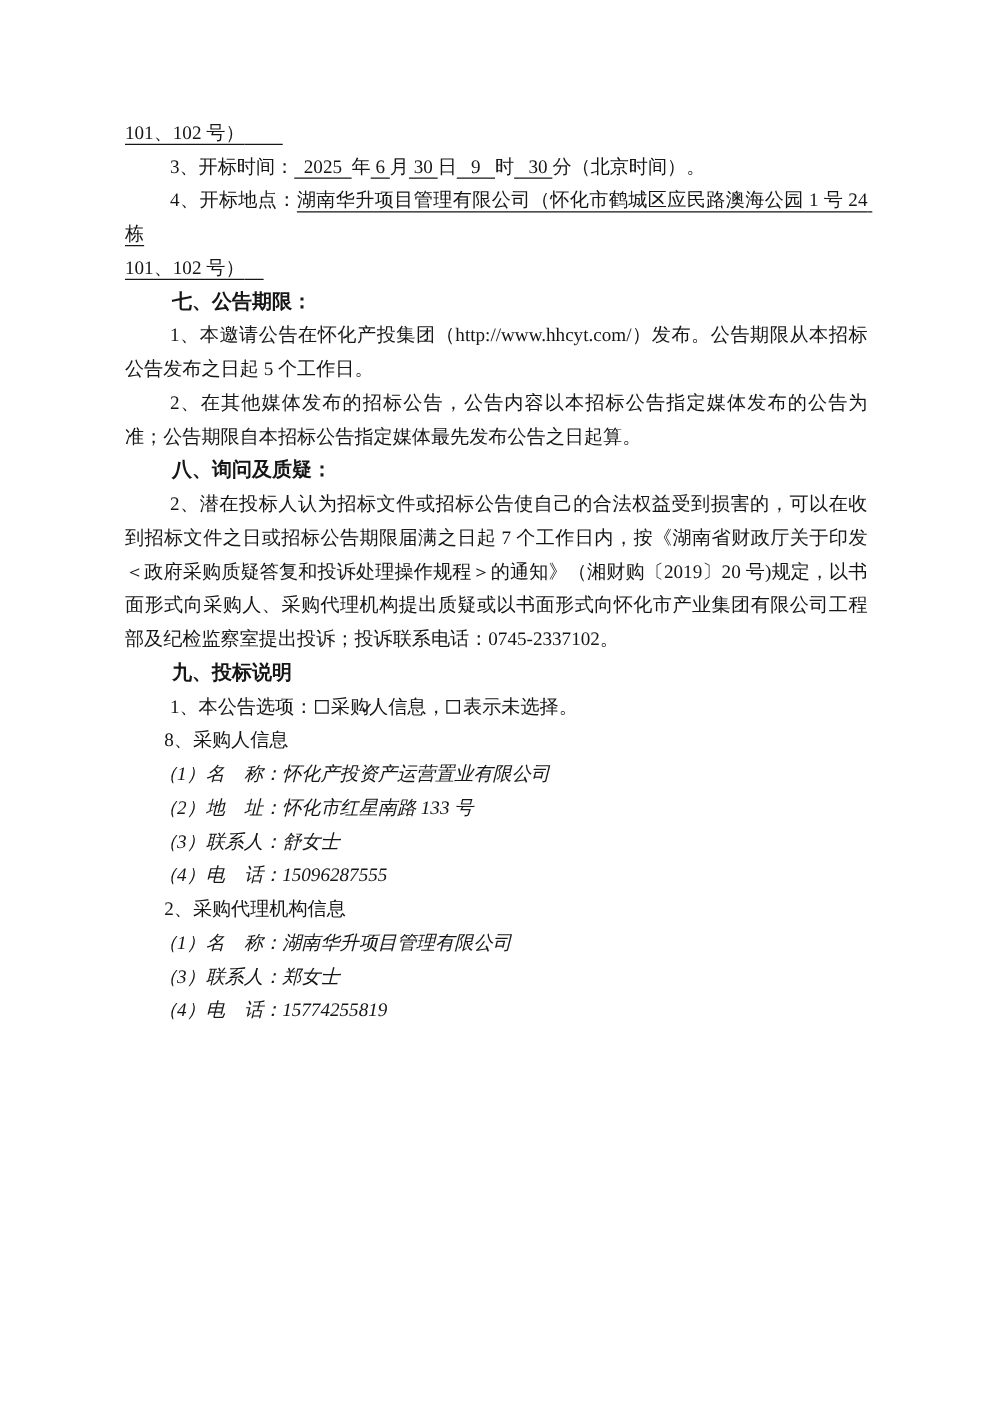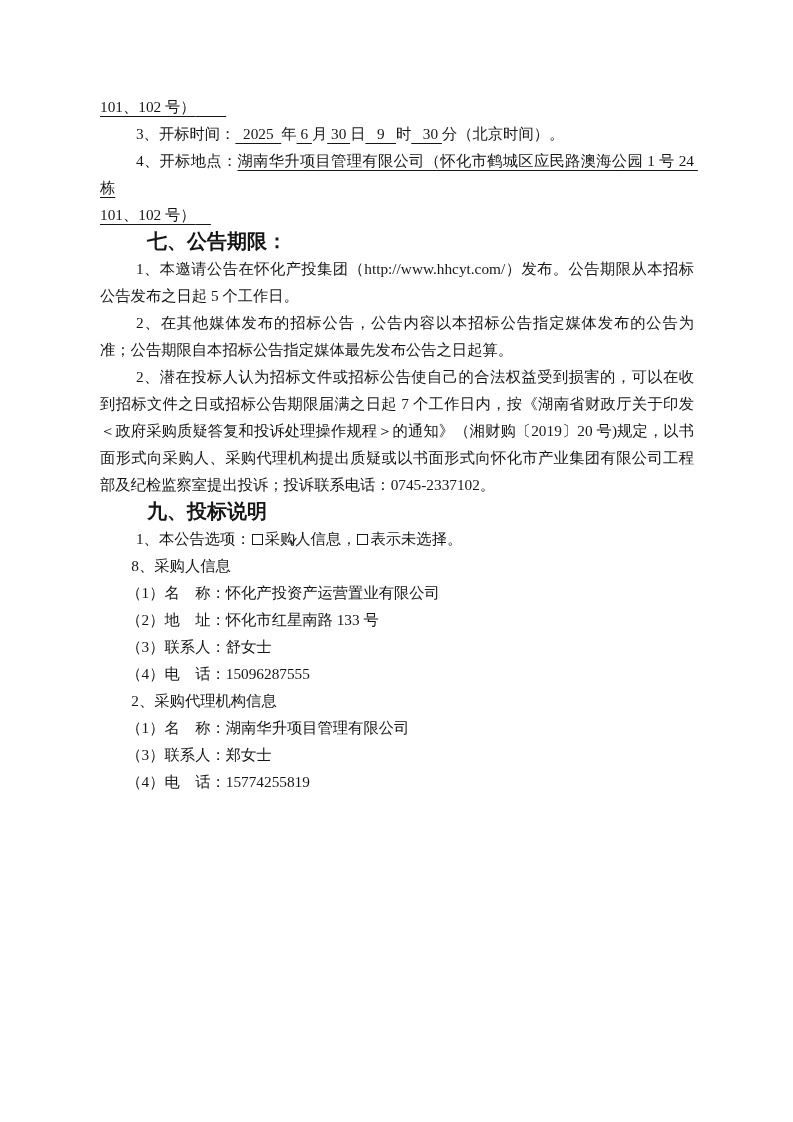--- a/index.html
+++ b/index.html
@@ -16,25 +16,25 @@
   }
   p { margin:0; line-height:27px; text-align:justify; }
   span, u { white-space:pre-wrap; }
   u {
     text-decoration:underline;
     text-underline-offset:3.5px;
     text-decoration-thickness:1px;
   }
   .ind   { text-indent:2.35em; }
   .sub   { text-indent:2.05em; }
-  .paren { text-indent:1.72em; }
+  .paren { text-indent:1.72em;font-style:italic; }
   .heading {
     font-weight:bold;
     font-family:"Liberation Sans","DejaVu Sans",sans-serif;
-    font-size:20px;
+    font-size:16px;
     text-align:left;
   }
   .checkbox {
     display:inline-block;
     width:11px; height:11px;
     border:1.6px solid #1a1a1a;
     box-sizing:border-box;
     position:relative;
     vertical-align:-1px;
     margin:0 2px 0 1px;
@@ -56,20 +56,21 @@
   <p class="ind"><span>3、开标时间：</span><u>  2025  </u><span>年</span><u> 6 </u><span>月</span><u> 30 </u><span>日</span><u>   9   </u><span>时</span><u>   30 </u><span>分</span><span>（北京时间）。</span></p>
 
   <p class="ind"><span>4、开标地点：</span><u>湖南华升项目管理有限公司（怀化市鹤城区应民路澳海公园 1 号 24 栋</u></p>
 
   <p><u><span>101、102 号）</span><span>　</span></u></p>
 
   <p class="ind heading">七、公告期限：</p>
   <p class="ind">1、本邀请公告在怀化产投集团（http://www.hhcyt.com/）发布。公告期限从本招标公告发布之日起 5 个工作日。</p>
   <p class="ind">2、在其他媒体发布的招标公告，公告内容以本招标公告指定媒体发布的公告为准；公告期限自本招标公告指定媒体最先发布公告之日起算。</p>
 
+  <p class="ind heading">八、询问及质疑：</p>
   <p class="ind">2、潜在投标人认为招标文件或招标公告使自己的合法权益受到损害的，可以在收到招标文件之日或招标公告期限届满之日起 7 个工作日内，按《湖南省财政厅关于印发＜政府采购质疑答复和投诉处理操作规程＞的通知》（湘财购〔2019〕20 号)规定，以书面形式向采购人、采购代理机构提出质疑或以书面形式向怀化市产业集团有限公司工程部及纪检监察室提出投诉；投诉联系电话：0745-2337102。</p>
 
   <p class="ind heading">九、投标说明</p>
   <p class="ind"><span>1、本公告选项：</span><span class="checkbox"><span class="tick">✓</span></span><span>采购人信息，</span><span class="checkbox"></span><span>表示未选择。</span></p>
 
 
   <div>
     <p class="sub">8、采购人信息</p>
     <p class="paren">（1）名　称：怀化产投资产运营置业有限公司</p>
     <p class="paren">（2）地　址：怀化市红星南路 133 号</p>

